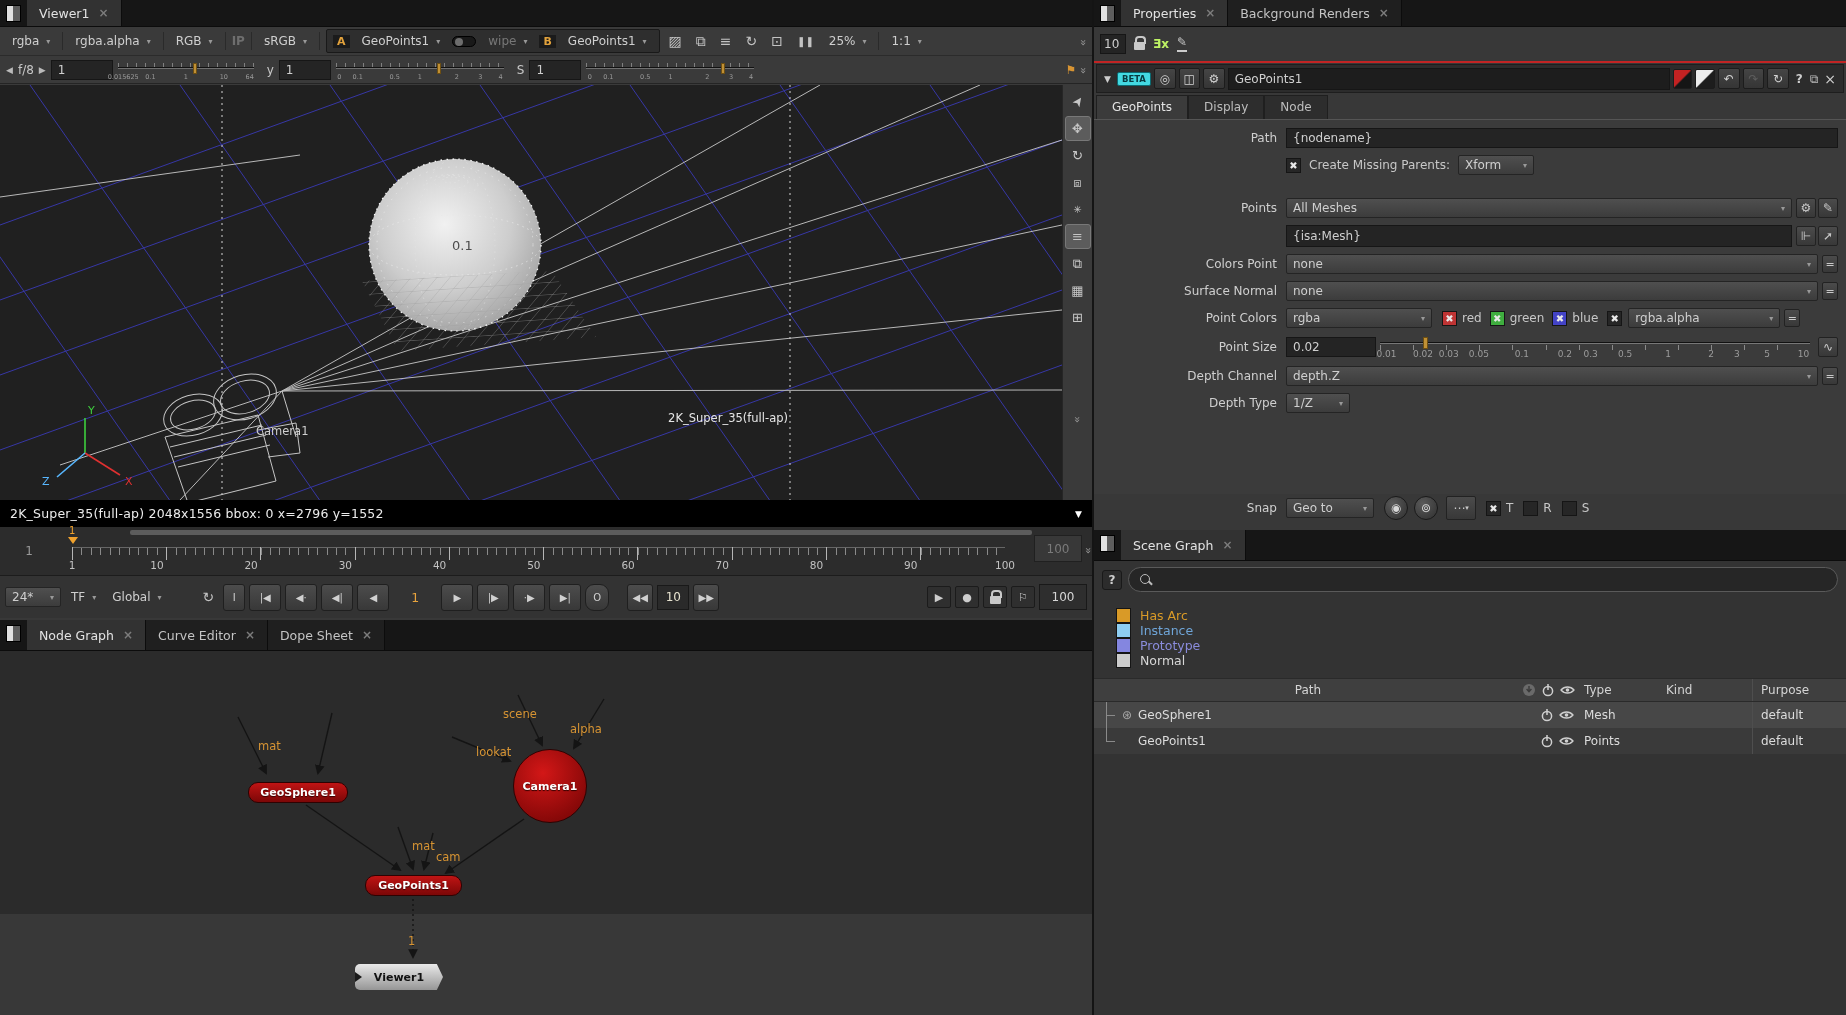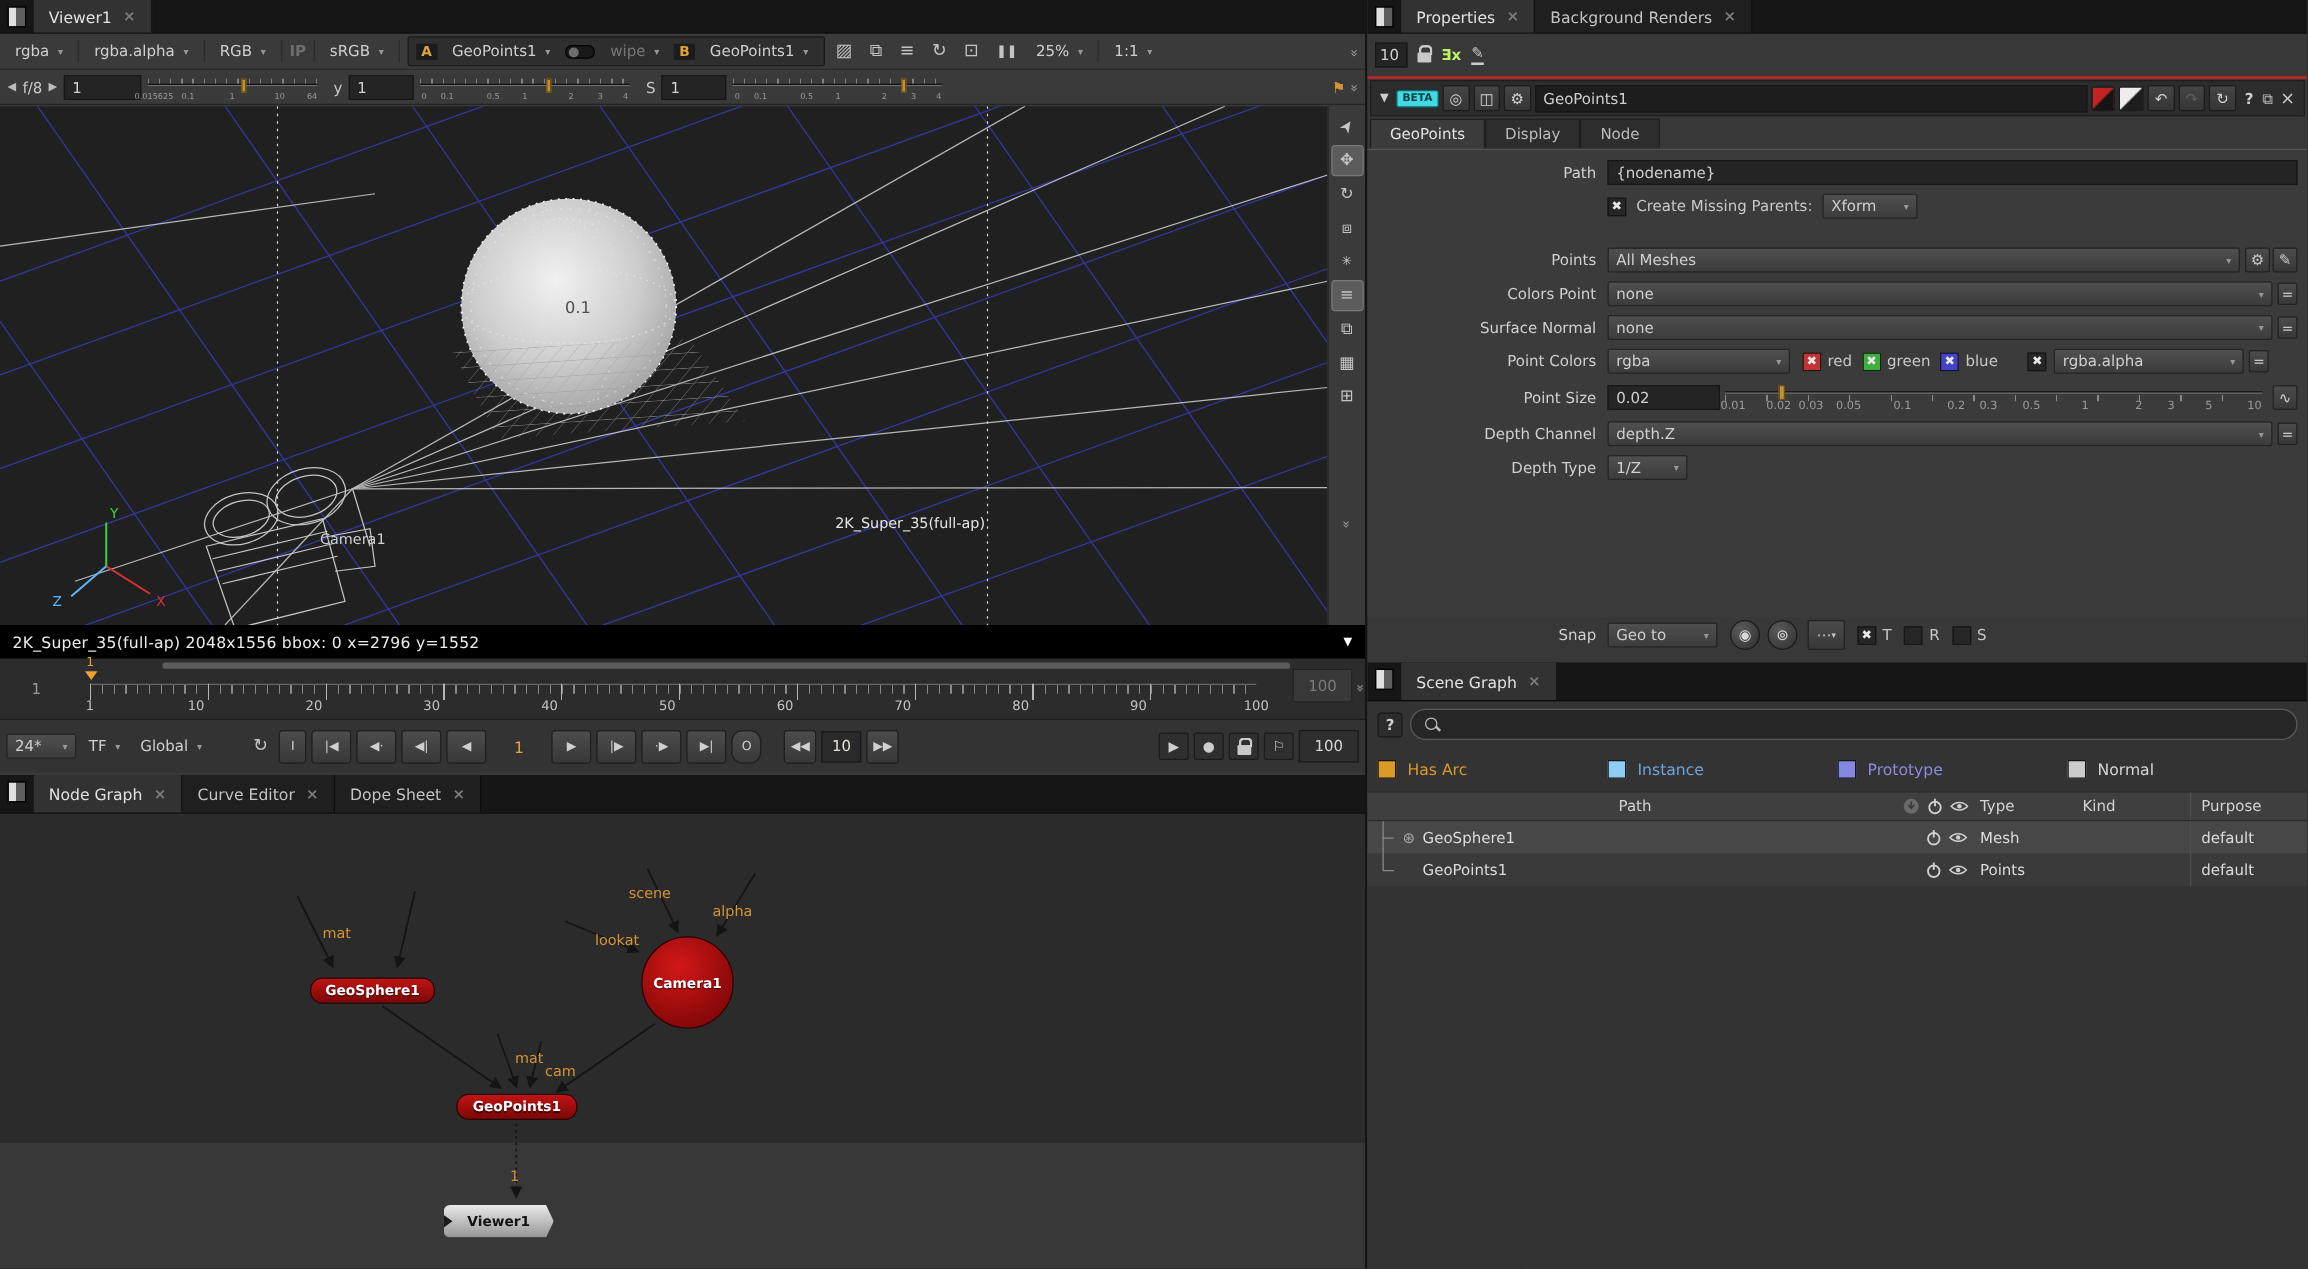--- a/index.html
+++ b/index.html
@@ -138,21 +138,21 @@
   .sg { position:absolute; top:530px; left:0; right:0; bottom:0; background:#333; }
   .sg .tabbar { height:31px; }
   .sg-search { display:flex; align-items:center; gap:6px; padding:6px 8px 4px; }
   .qbtn { width:20px; height:20px; background:#2c2c2c; border:1px solid #191919; border-radius:3px;
           color:#cfcfcf; display:flex; align-items:center; justify-content:center; font-weight:bold; }
   .pill { flex:1; height:25px; border:1px solid #5a5a5a; border-radius:13px; background:#262626;
           display:flex; align-items:center; padding:0 10px; }
   .mag { position:relative; width:14px; height:14px; }
   .mag::before { content:""; position:absolute; left:1px; top:1px; width:8px; height:8px; border:1.6px solid #bbb; border-radius:50%; }
   .mag::after { content:""; position:absolute; left:9px; top:9px; width:5px; height:1.6px; background:#bbb; transform:rotate(45deg); }
-  .legend { display:flex; padding:12px 8px 10px; }
+  .legend { display:flex; padding:12px 22px 10px;flex-direction:column; }
   .litem { flex:1; display:flex; align-items:center; gap:9px; font-size:12.5px; }
   .lsw { width:15px; height:15px; border:1px solid #151515; }
   .sg-head { display:flex; align-items:center; height:24px; background:#3f3f3f; border-top:1px solid #2a2a2a;
              border-bottom:1px solid #2a2a2a; color:#d4d4d4; }
   .sgrow { display:flex; align-items:center; height:26px; color:#dcdcdc; }
   .sgrow.r0 { background:#474747; } .sgrow.r1 { background:#3a3a3a; }
   .c-path { flex:1; display:flex; align-items:center; height:100%; }
   .c-icons { width:58px; display:flex; align-items:center; gap:5px; }
   .c-type { width:86px; padding-left:4px; } .c-kind { width:86px; } 
   .c-purpose { width:94px; padding-left:8px; border-left:1px solid #4e4e4e; height:100%; display:flex; align-items:center; }
@@ -560,20 +560,26 @@
     <div style="height:16px"></div>
     <div class="frow">
       <span class="flabel">Points</span>
       <span class="dd grow">
             <span>All Meshes</span>
             <span class="caret" style="margin-left:auto">▾</span>
           </span>
       <span class="ibtn" style="margin-left:4px">⚙</span>
       <span class="ibtn" style="margin-left:2px">✎</span>
     </div>
+    <div class="frow" style="height:24px">
+      <span class="flabel"></span>
+      <input class="inp grow" style="height: 22px;" value="{isa:Mesh}">
+      <span class="ibtn" style="margin-left:4px">⊩</span>
+      <span class="ibtn" style="margin-left:2px">➚</span>
+    </div>
     <div class="frow">
       <span class="flabel">Colors Point</span>
       <span class="dd grow">
             <span>none</span>
             <span class="caret" style="margin-left:auto">▾</span>
           </span>
       <span class="ibtn eq" style="margin-left:4px">=</span>
     </div>
     <div class="frow">
       <span class="flabel">Surface Normal</span>
@@ -587,21 +593,21 @@
       <span class="flabel">Point Colors</span>
       <span class="dd" style="width:146px">
             <span>rgba</span>
             <span class="caret" style="margin-left:auto">▾</span>
           </span>
       <span class="cb red" style="margin-left:10px">✖</span>
       <span style="margin:0 8px 0 5px">red</span>
       <span class="cb green">✖</span>
       <span style="margin:0 8px 0 5px">green</span>
       <span class="cb blue">✖</span>
-      <span style="margin:0 24px 0 5px">blue</span>
+      <span style="margin:0 9px 0 5px">blue</span>
       <span class="cb">✖</span>
       <span class="dd" style="width:152px;margin-left:6px">
             <span>rgba.alpha</span>
             <span class="caret" style="margin-left:auto">▾</span>
           </span>
       <span class="ibtn eq" style="margin-left:4px">=</span>
     </div>
     <div class="frow" style="height:26px">
       <span class="flabel">Point Size</span>
       <input class="inp" style="width: 90px;" value="0.02">

